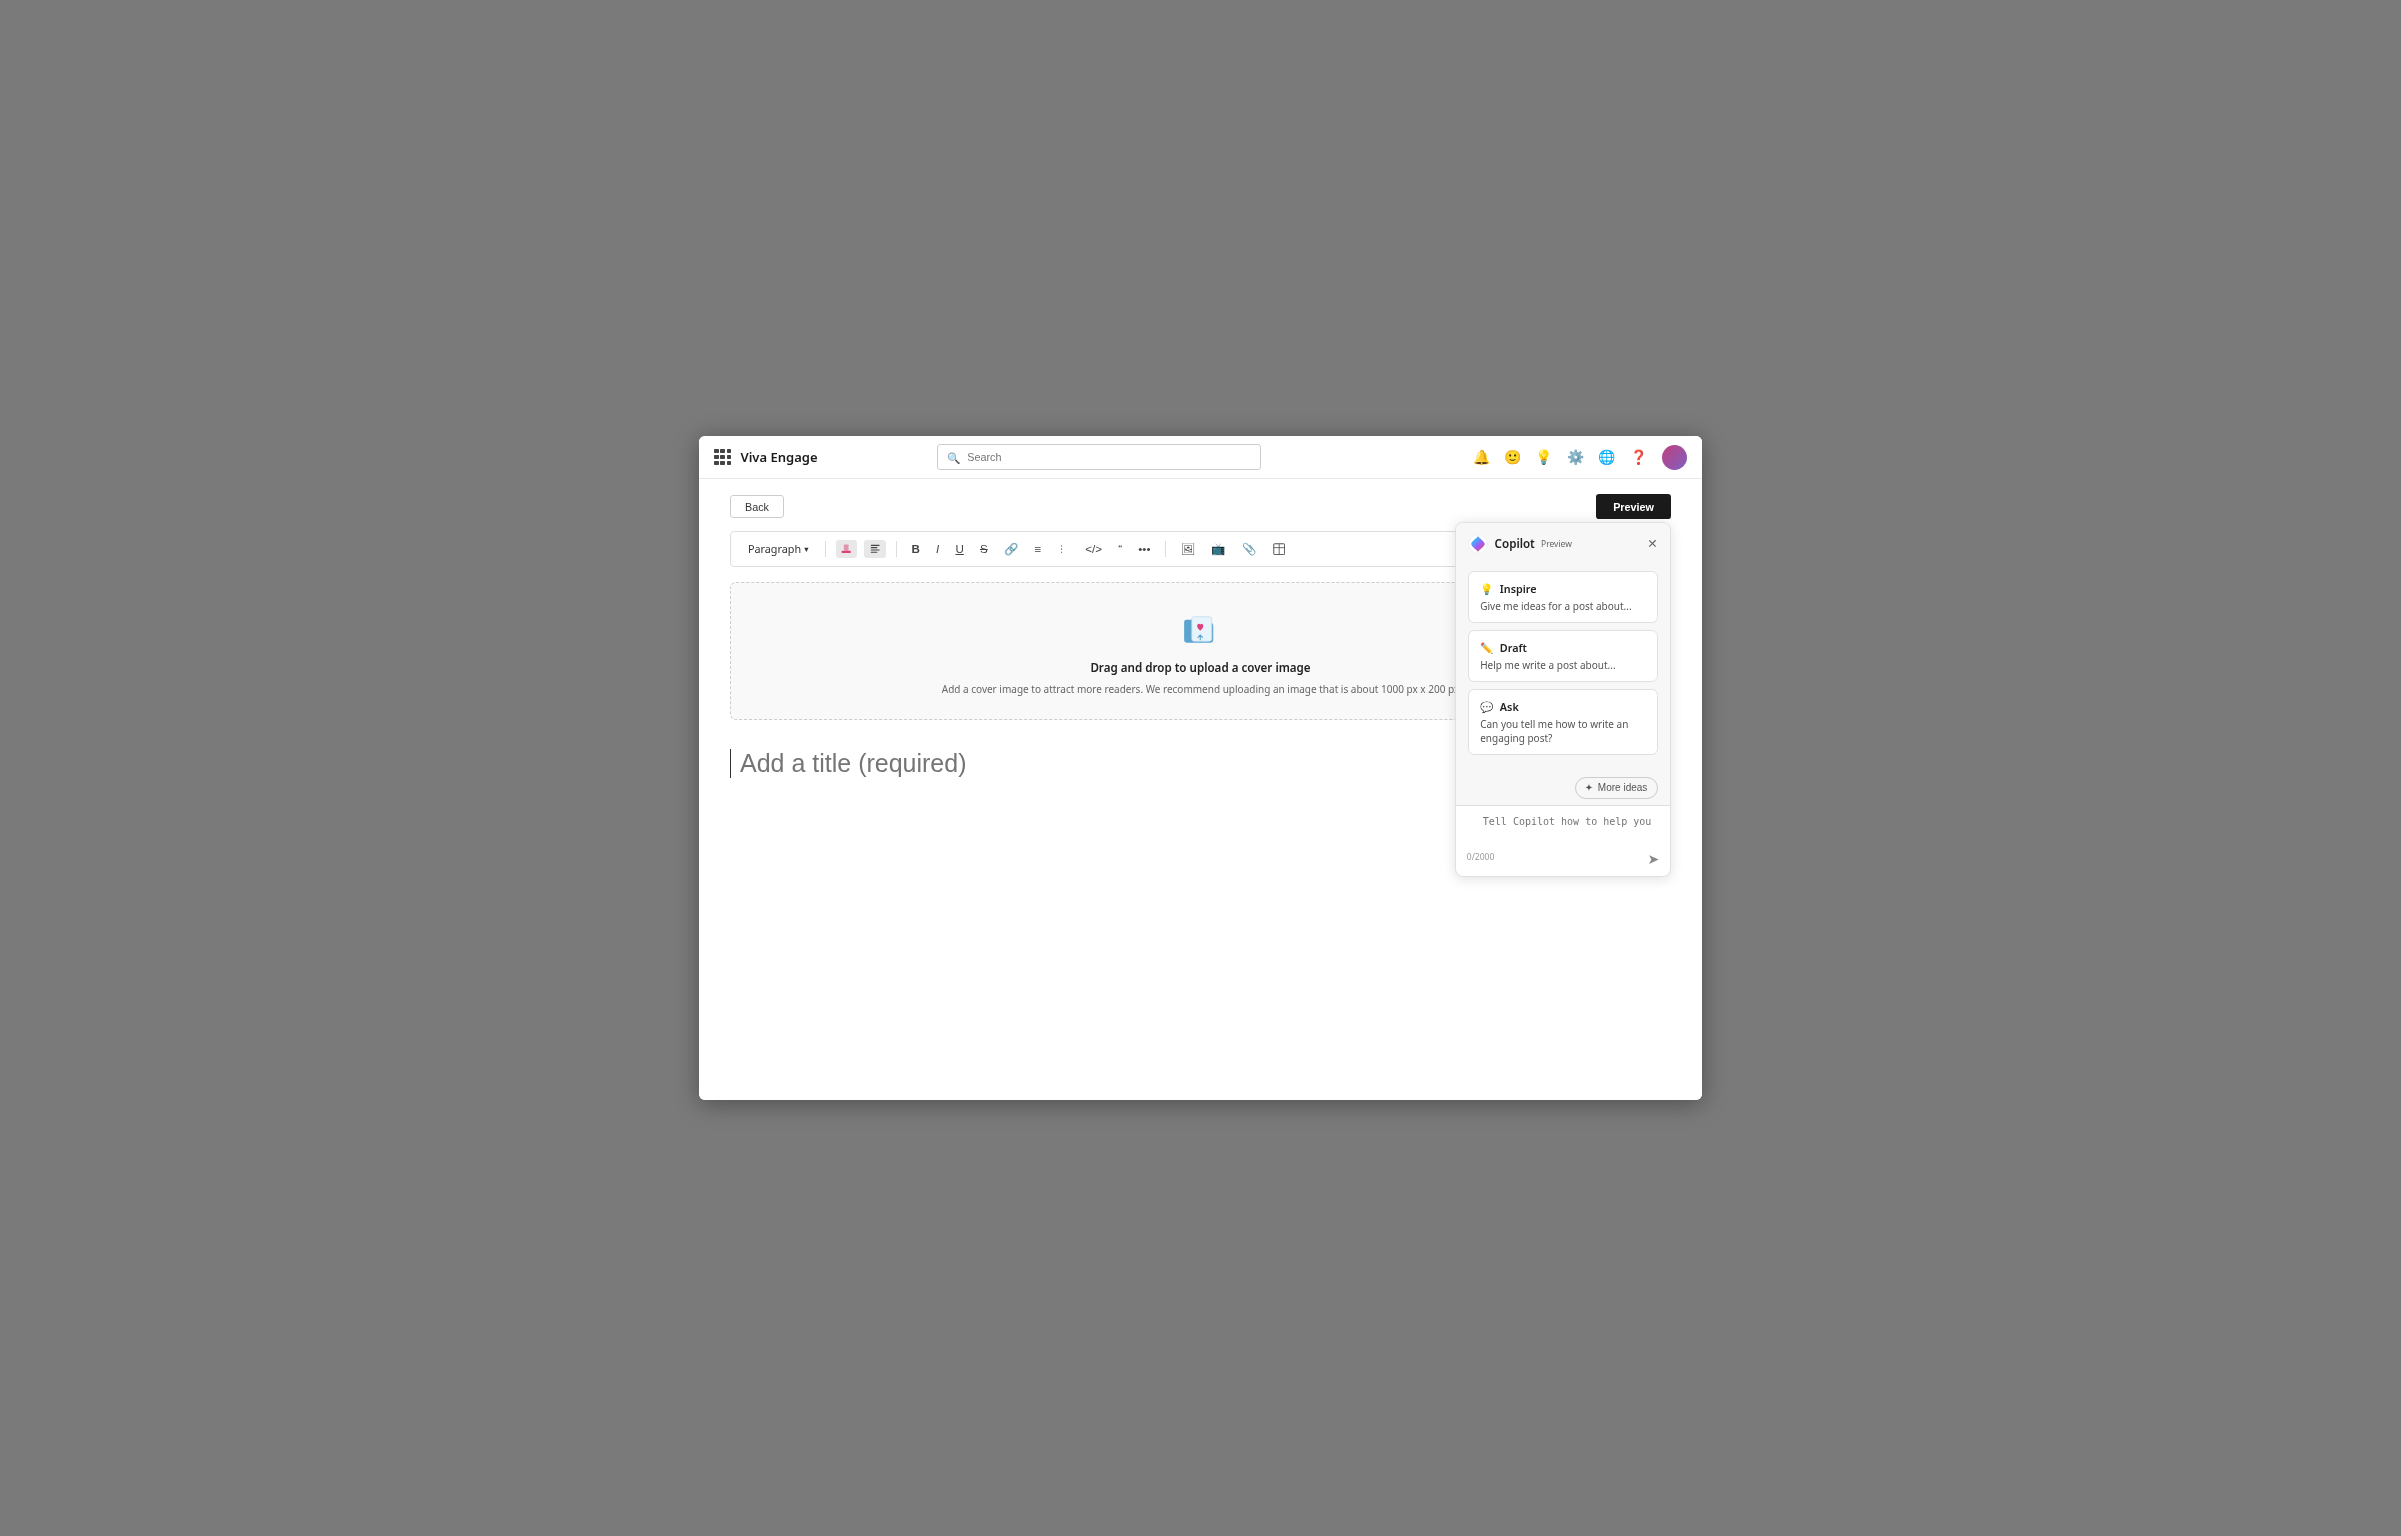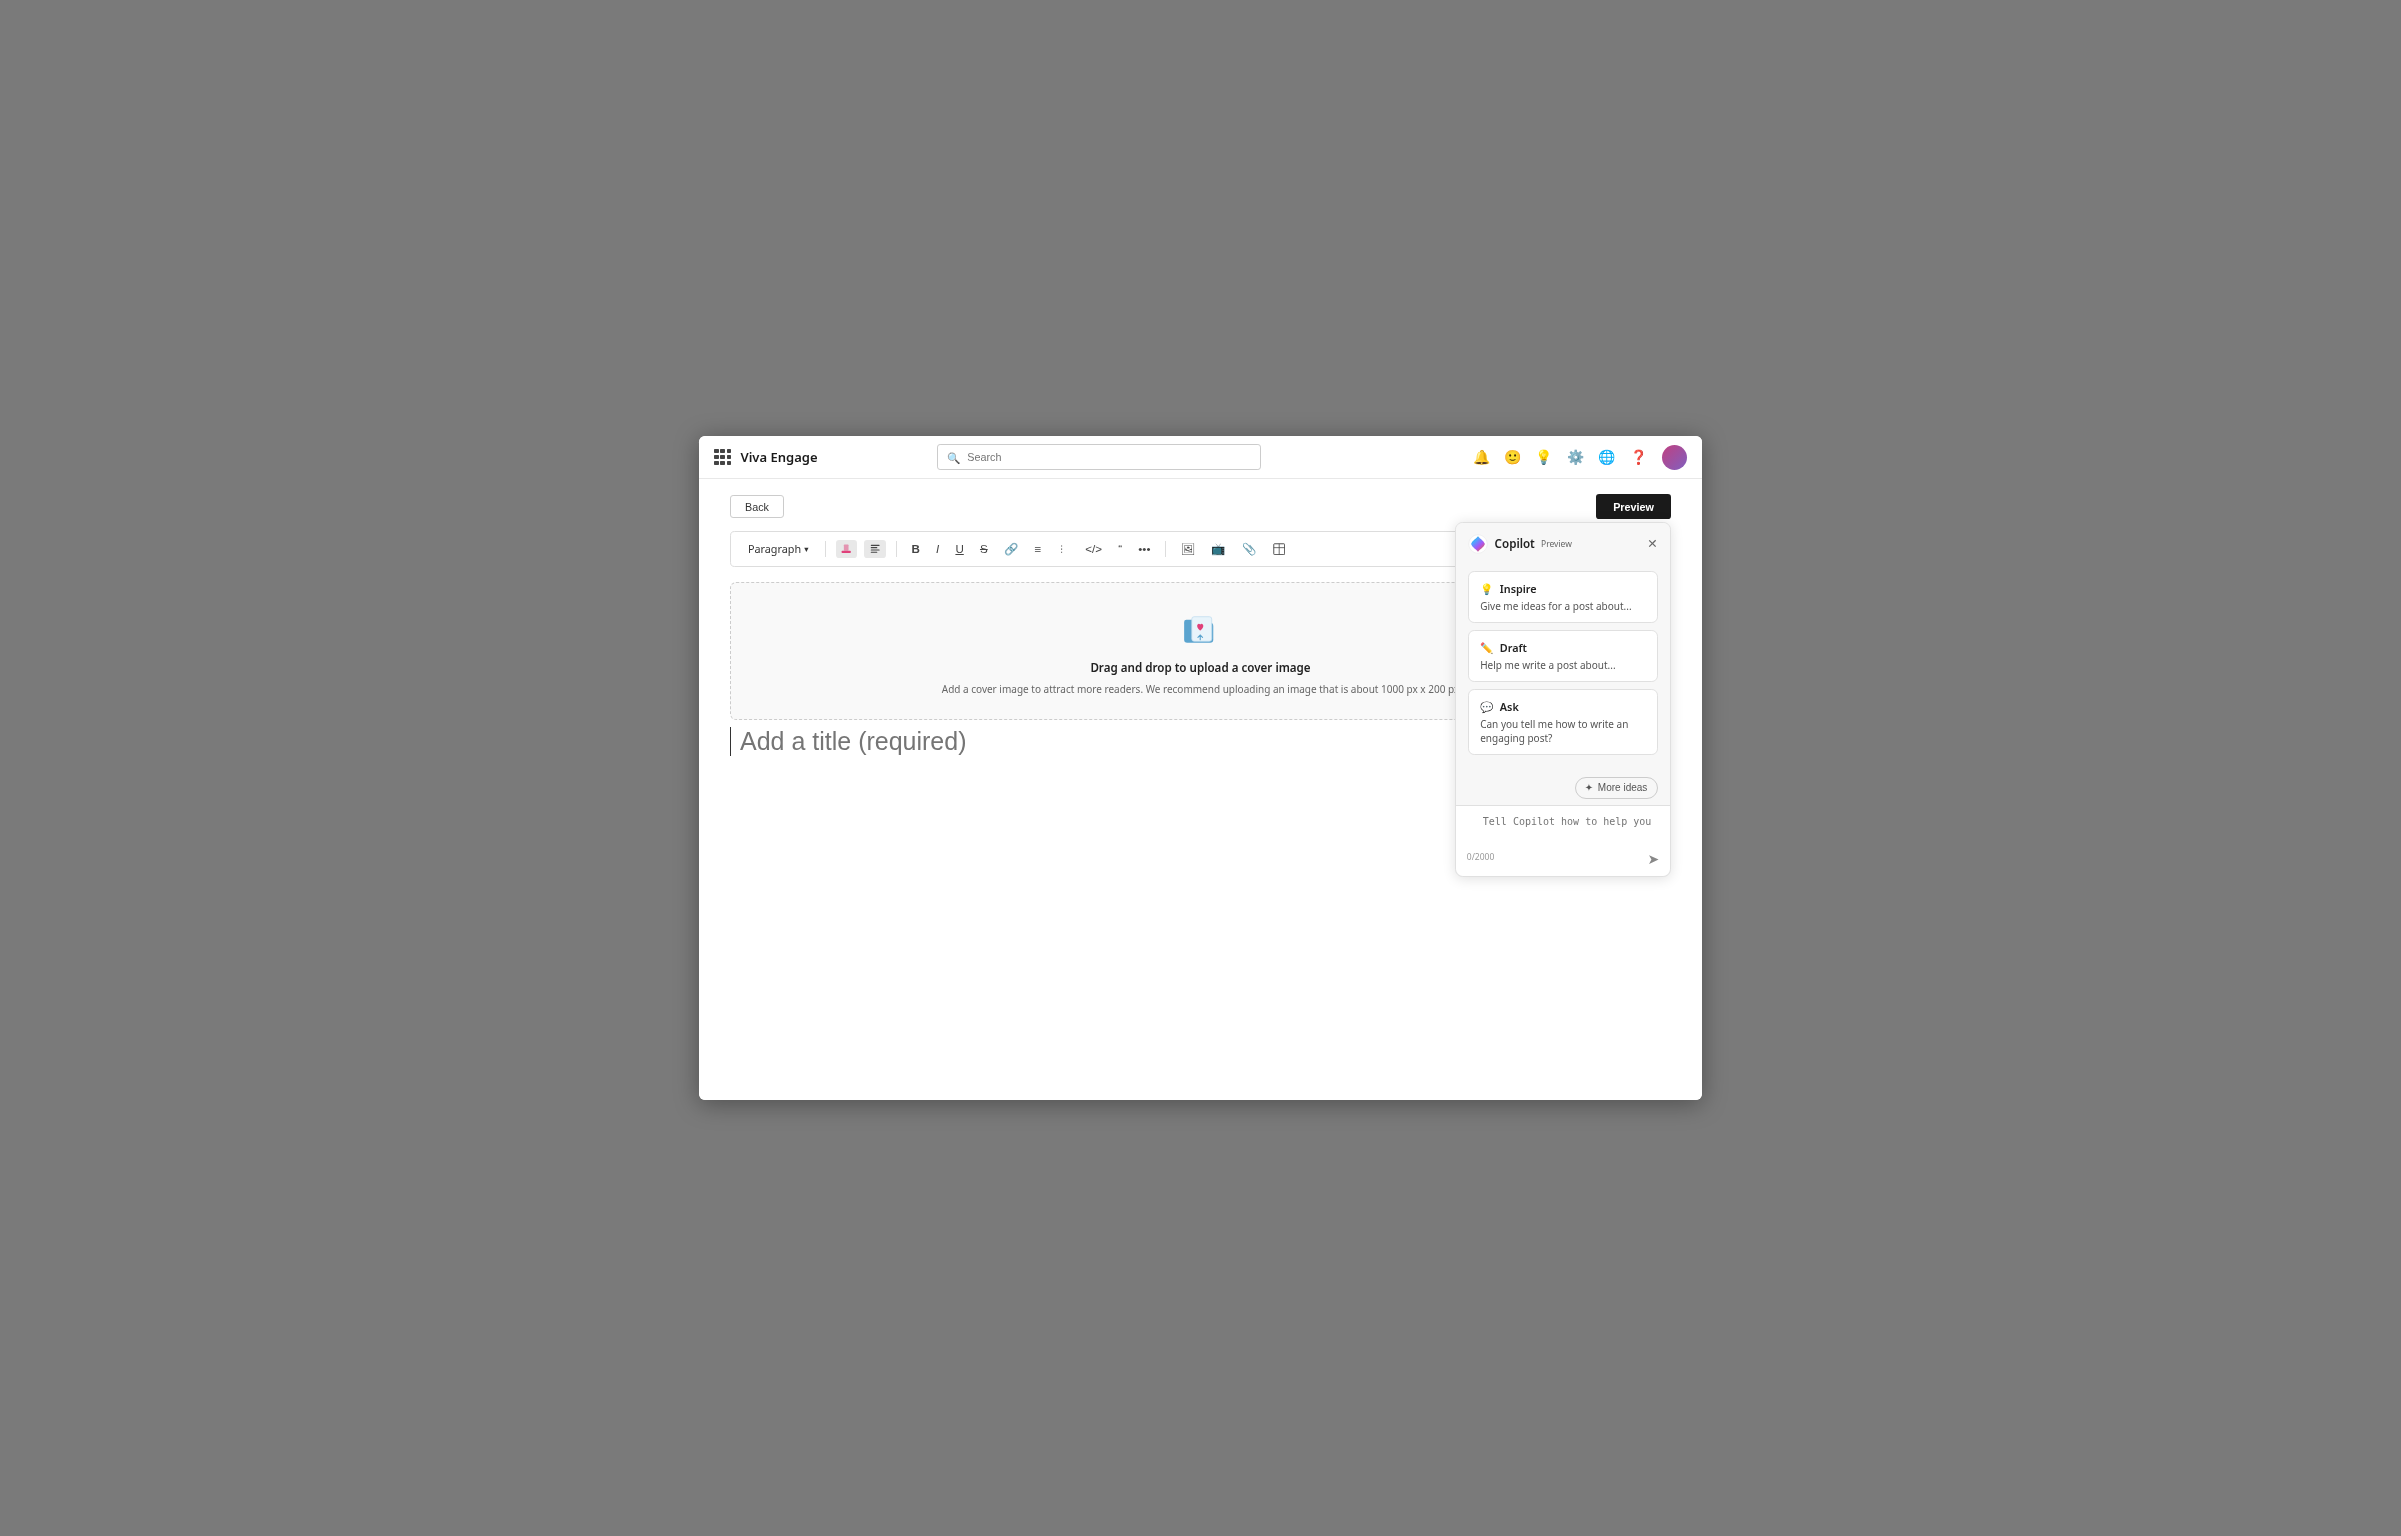--- a/index.html
+++ b/index.html
@@ -166,21 +166,21 @@
       color: #333;
       cursor: pointer;
       padding: 3.1px 6.2px;
       border-radius: 3.1px;
     }
     
     .editor-area {
       flex: 1;
       display: flex;
       flex-direction: column;
-      gap: 7px;
+      gap: 29px;
     }
     .cover-upload {
       border: 1.5px dashed #ccc;
       border-radius: 6.2px;
       background: #f9f9f9;
       display: flex;
       flex-direction: column;
       align-items: center;
       justify-content: center;
       min-height: 131px;

